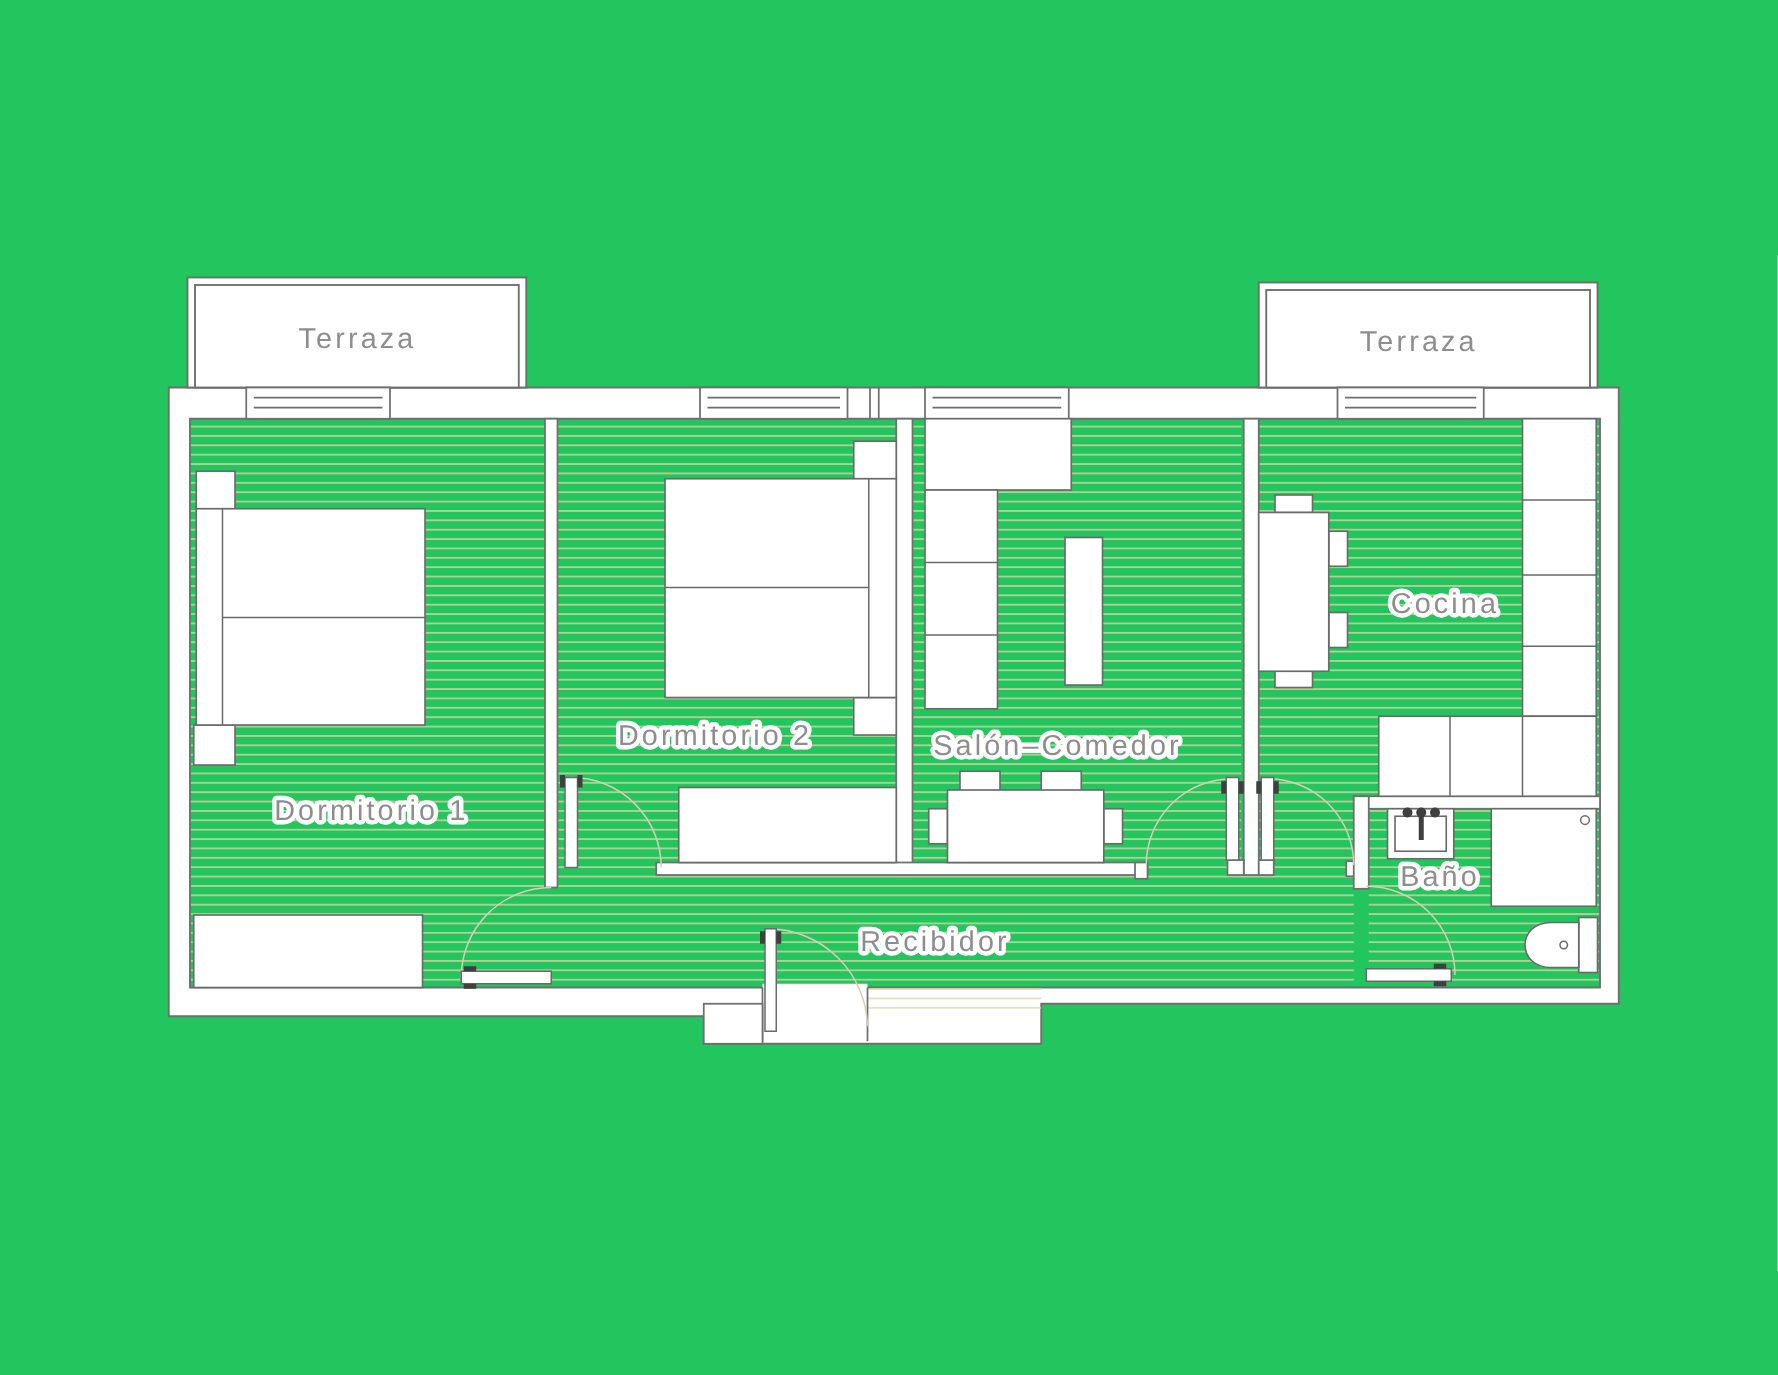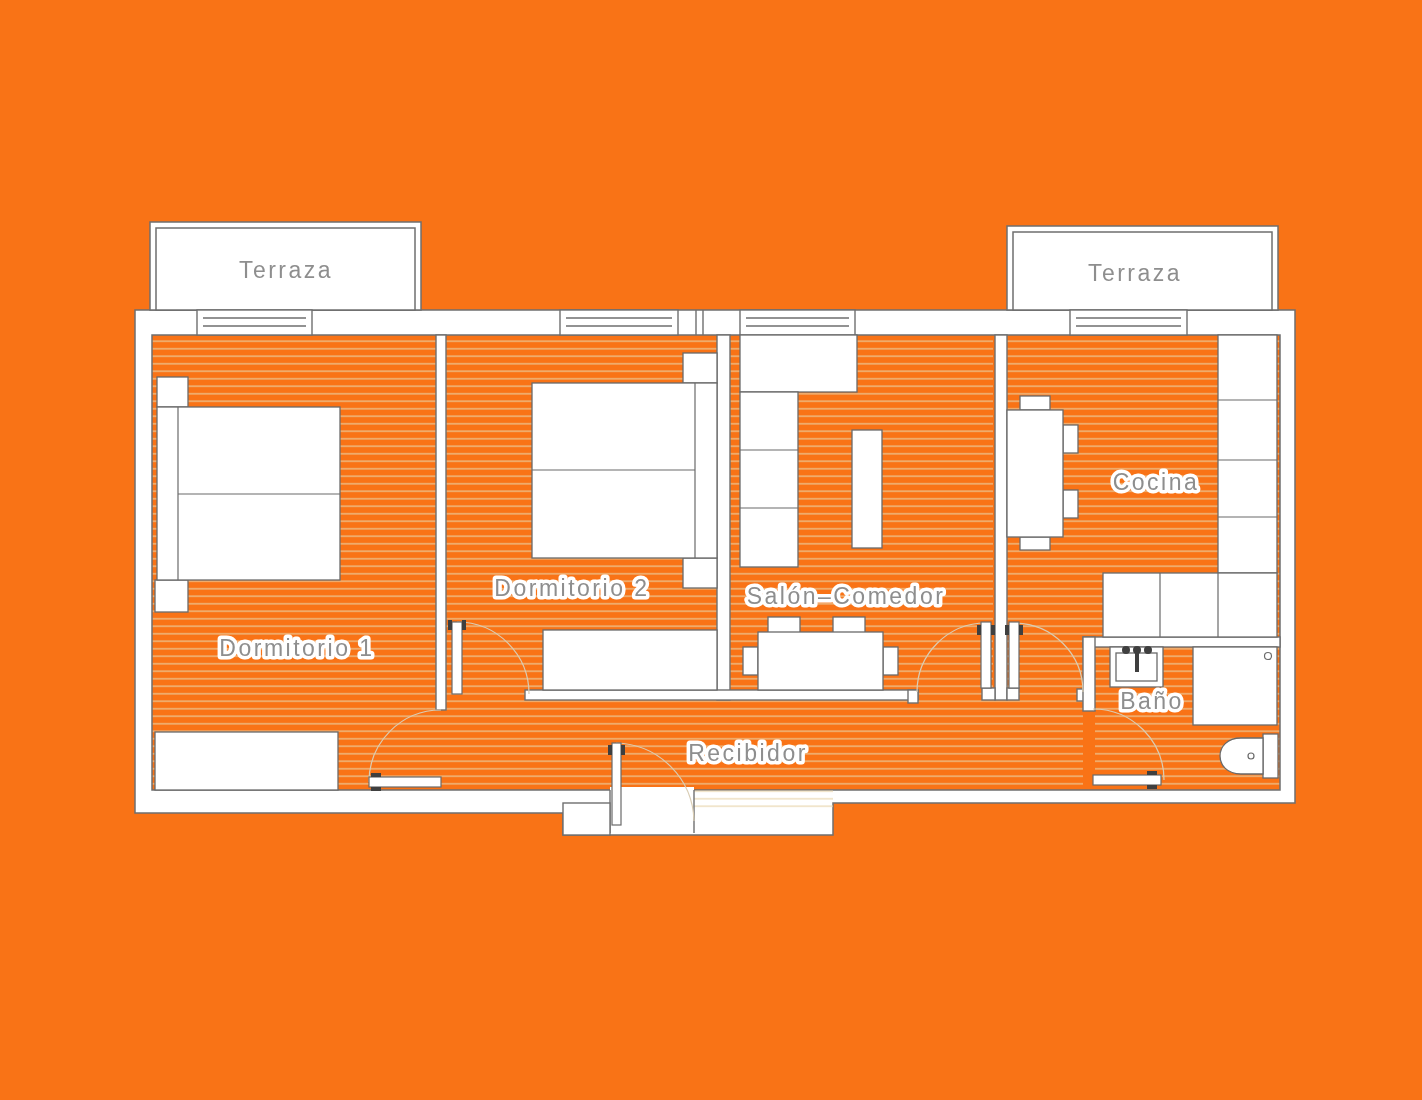--- a/index.html
+++ b/index.html
@@ -7,21 +7,21 @@
     padding: 0;
     background: #ffffff;
     width: 1422px;
     height: 1100px;
     overflow: hidden;
     font-family: "Liberation Sans", sans-serif;
   }
   #plan-wrap {
     width: 1422px;
     height: 1100px;
-    background: #f97316;
+    background: #22c55e;
   }
   svg { display: block; }
   .floor   { fill: url(#hatchPattern); stroke: none; }
   .outline { fill: #ffffff; fill-rule: evenodd; stroke: var(--line); stroke-width: 1.5; }
   .wall    { fill: #ffffff; stroke: var(--line); stroke-width: 1.4; }
   .erase   { fill: #ffffff; stroke: none; }
   .wline   { stroke: var(--line); stroke-width: 1.4; fill: none; }
   .terr    { fill: #ffffff; stroke: var(--line); stroke-width: 1.5; }
   .furn    { fill: #ffffff; stroke: var(--furn); stroke-width: 1.3; }
   .fline   { stroke: var(--furn); stroke-width: 1.2; fill: none; }

